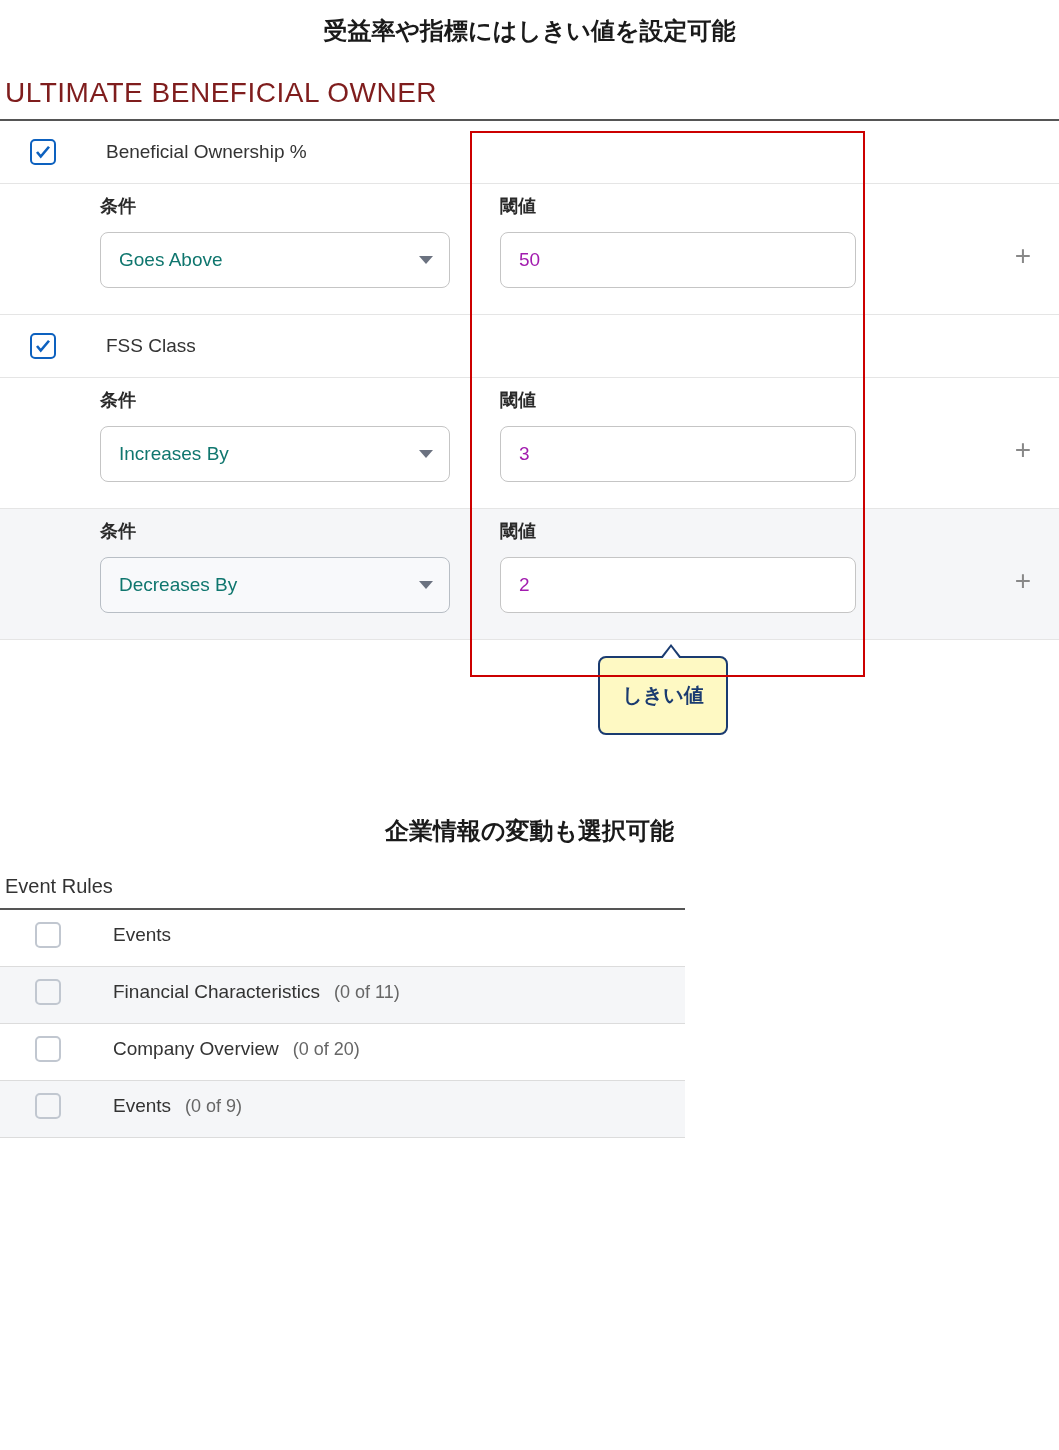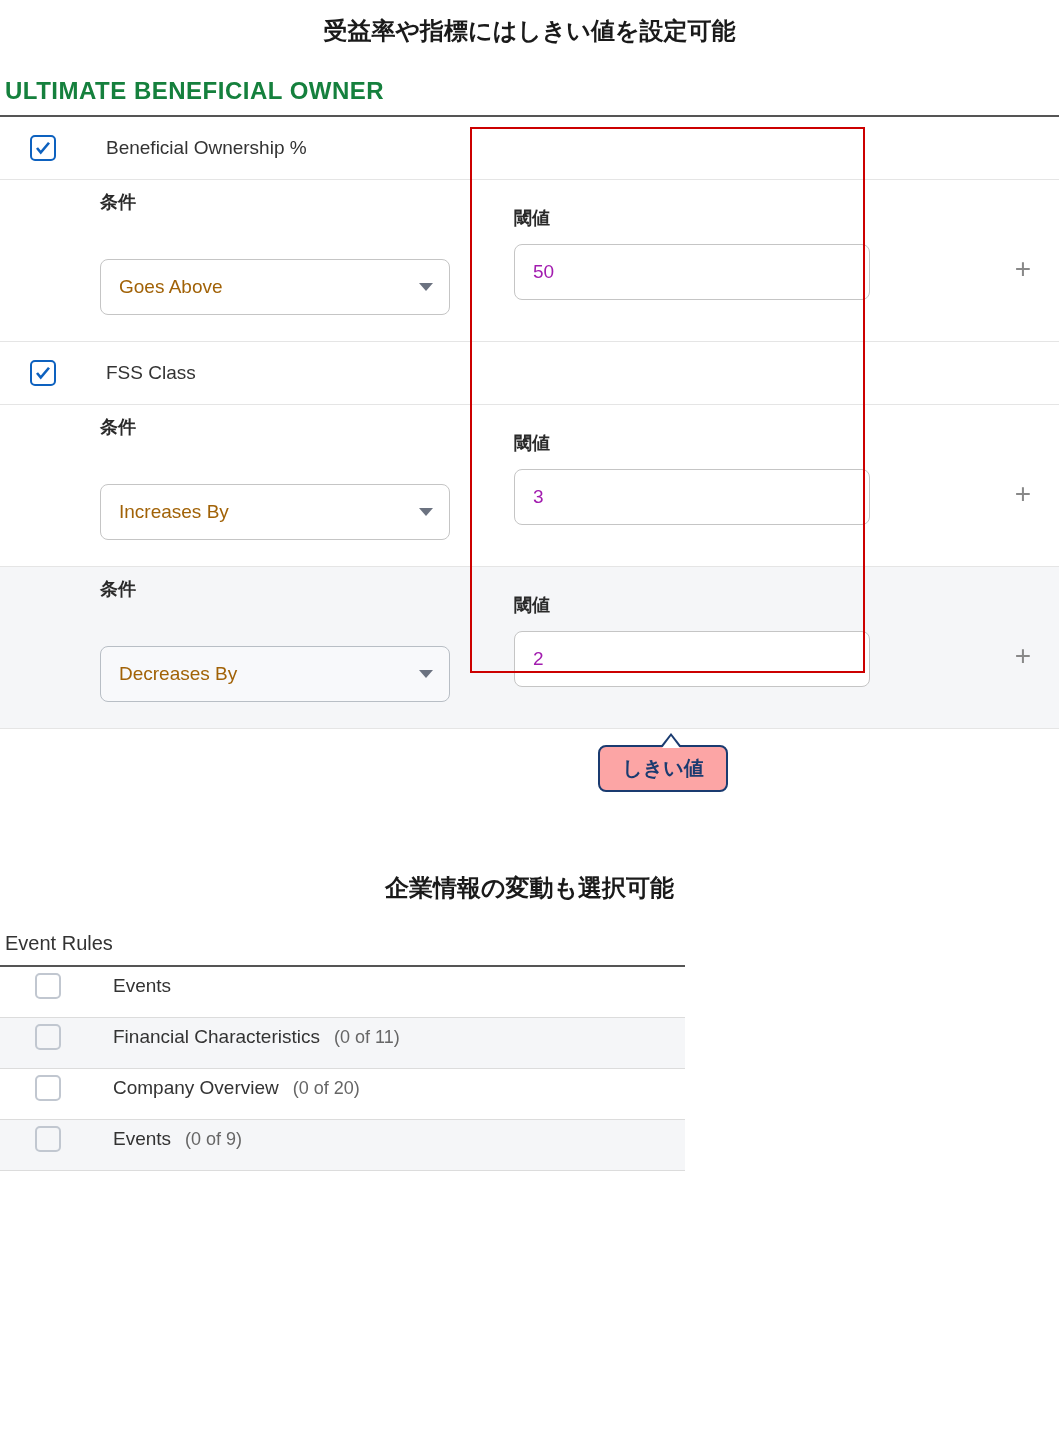--- a/index.html
+++ b/index.html
@@ -1,46 +1,46 @@
 <!DOCTYPE html>
 <html><head>
   <meta charset="utf-8">
   <style>
     * { box-sizing: border-box; margin: 0; padding: 0; }
     body { font-family: -apple-system, BlinkMacSystemFont, "Segoe UI", "Hiragino Sans", Meiryo, sans-serif; background: #fff; color: #333; width: 1059px; }
     .page-title { text-align: center; font-size: 24px; font-weight: 700; color: #1a1a1a; margin: 15px 0 30px; }
     .section1 { width: 1059px; }
-    .section-header { font-size: 24px; font-weight: 700; color: #15803d; padding: 0 5px 10px; letter-spacing: 0.5px; }
+    .section-header { font-size: 28px; font-weight: 400; color: #7f1d1d; padding: 0 5px 10px; letter-spacing: 0.5px; }
     .hr-heavy { border: none; border-top: 2px solid #555; width: 100%; }
     .rule-row { display: flex; align-items: center; padding: 18px 12px 18px 30px; }
     .rule-title-row { border-bottom: 1px solid #e5e5e5; }
     .checkbox { width: 26px; height: 26px; border: 2px solid #0d61bf; border-radius: 5px; display: flex; align-items: center; justify-content: center; flex-shrink: 0; cursor: pointer; }
     .checkbox svg { width: 18px; height: 18px; }
     .checkbox.unchecked { border-color: #c1c7d0; }
     .rule-label { font-size: 19px; color: #333; margin-left: 50px; }
     .config-row { display: flex; align-items: center; padding: 10px 0 26px 100px; position: relative; border-bottom: 1px solid #e5e5e5; }
     .config-row.shaded { background: #f5f6f8; }
     .config-col { display: flex; flex-direction: column; }
-    .config-col.condition { width: 370px; margin-right: 44px; gap: 31px; }
+    .config-col.condition { width: 370px; margin-right: 30px; }
     .config-col.threshold { width: 370px; }
     .config-label { font-size: 18px; font-weight: 600; color: #2a2a2a; margin-bottom: 14px; }
-    .select-box { position: relative; width: 350px; height: 56px; border: 1px solid #c5c5c5; border-radius: 8px; display: flex; align-items: center; padding: 8px 18px; font-size: 19px; color: #a16207; cursor: pointer; background: #fff; }
+    .select-box { position: relative; width: 350px; height: 56px; border: 1px solid #c5c5c5; border-radius: 8px; display: flex; align-items: center; padding: 8px 18px; font-size: 19px; color: #0f766e; cursor: pointer; background: #fff; }
     .config-row.shaded .select-box { background: #f8f9fb; border-color: #b8bec5; }
     .select-box .caret { position: absolute; right: 16px; top: 50%; transform: translateY(-50%); width: 0; height: 0; border-left: 7px solid transparent; border-right: 7px solid transparent; border-top: 8px solid #6b7280; }
     .text-input { width: 356px; height: 56px; border: 1px solid #c5c5c5; border-radius: 8px; padding: 0 18px; font-size: 19px; color: #a21caf; background: #fff; }
     .plus-icon { position: absolute; right: 28px; top: 55%; transform: translateY(-50%); font-size: 28px; color: #888; cursor: pointer; font-weight: 300; }
     .red-box { position: absolute; border: 2px solid #cc0000; pointer-events: none; z-index: 10; }
-    .callout { position: relative; width: 130px; margin: 16px 0 0 598px; border: 2px solid #1a3b70; border-radius: 8px; background: #fca5a5; padding: 8px 0; text-align: center; font-size: 20px; font-weight: 600; color: #1a3b70; }
+    .callout { position: relative; width: 130px; margin: 16px 0 0 598px; border: 2px solid #1a3b70; border-radius: 8px; background: #fef9c3; padding: 24px 0; text-align: center; font-size: 20px; font-weight: 600; color: #1a3b70; }
     .callout::before { content: ""; position: absolute; top: -14px; left: 60px; width: 0; height: 0; border-left: 11px solid transparent; border-right: 11px solid transparent; border-bottom: 14px solid #1a3b70; }
     .callout::after { content: ""; position: absolute; top: -11px; left: 62px; width: 0; height: 0; border-left: 9px solid transparent; border-right: 9px solid transparent; border-bottom: 12px solid #fff; }
     .page-title2 { text-align: center; font-size: 24px; font-weight: 700; color: #1a1a1a; margin: 80px 0 28px; }
     .section2 { width: 685px; }
     .section2-header { font-size: 20px; color: #333; padding: 0 5px 10px; }
     .hr-heavy2 { border: none; border-top: 2px solid #555; width: 685px; }
-    .event-row { display: flex; align-items: center; padding: 6px 0 18px 35px; border-bottom: 1px solid #dcdcdc; }
+    .event-row { display: flex; align-items: center; padding: 12px 0 18px 35px; border-bottom: 1px solid #dcdcdc; }
     .event-row.shaded { background: #f5f6f8; }
     .event-label { font-size: 19px; color: #333; margin-left: 52px; }
     .event-count { font-size: 18px; color: #666; margin-left: 14px; }
     .rules-wrap { position: relative; }
   </style>
 </head>
 <body>
 
 <h1 class="page-title">受益率や指標にはしきい値を設定可能</h1>
 

